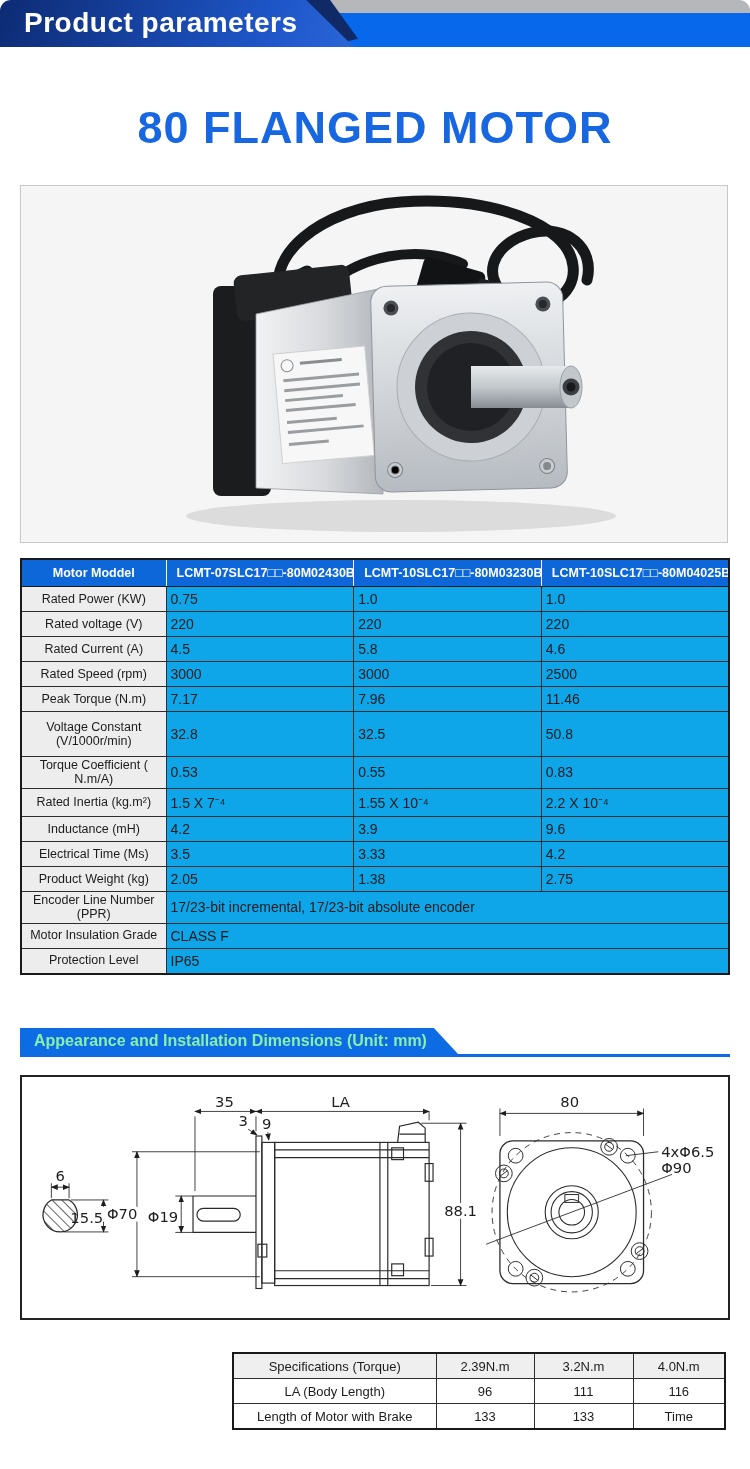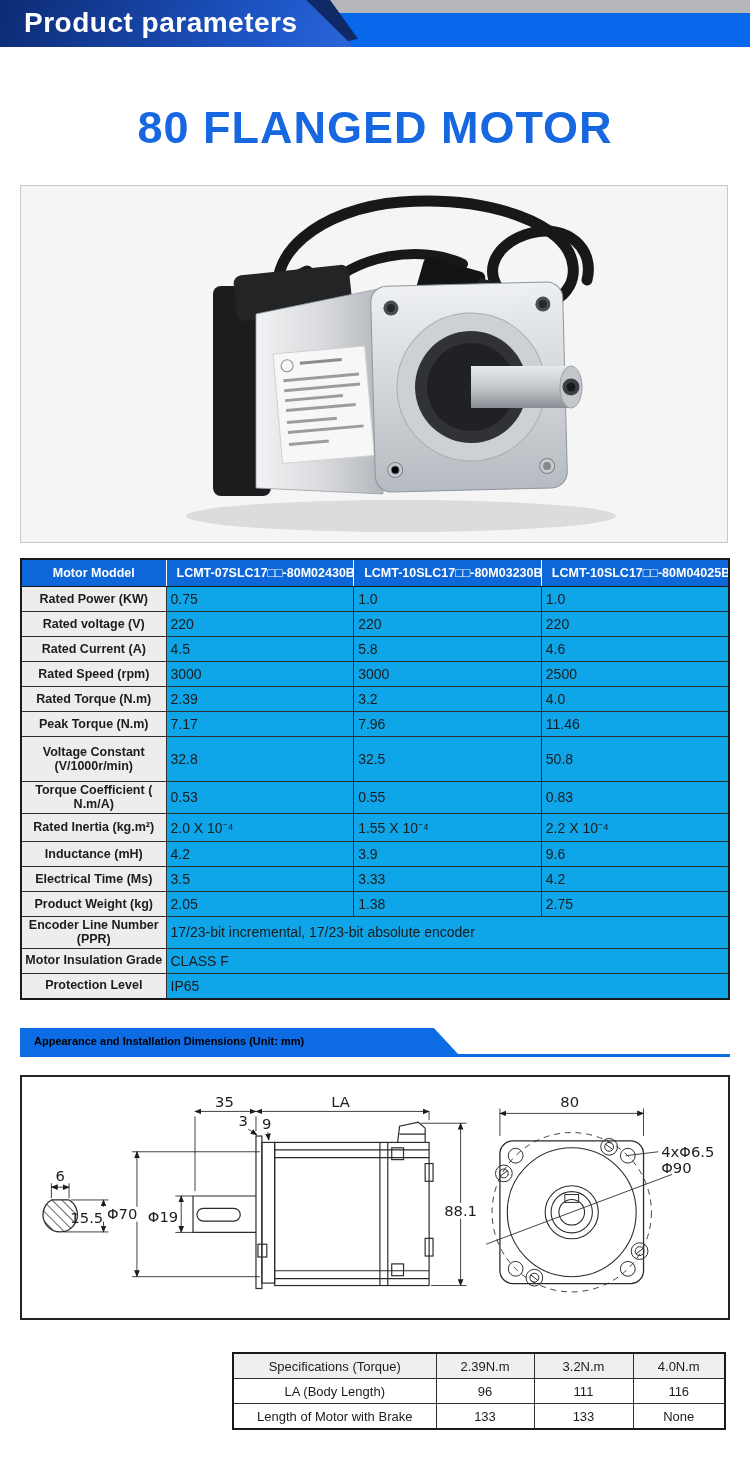--- a/index.html
+++ b/index.html
@@ -1,17 +1,17 @@
 <!DOCTYPE html>
 <html style="--c-bar: #0768ec; --c-banner1: #0d2b74; --c-banner2: #1e56c8; --c-tri: #0f2a66; --c-gray: #b5b7ba; --c-title: #1667e0; --c-thead: #0e67d8; --c-section: #0d6be4; --c-labelbg: #ededed;"><head>
 <meta charset="utf-8">
 <style>
   html,body{margin:0;padding:0;background:#fff;}
   .page{position:relative;width:750px;height:1469px;background:#fff;overflow:hidden;
-        font-family:"Liberation Sans",sans-serif;color:#1c1c1c;}
+        font-family:"Liberation Sans",sans-serif;color:#1c1c1c;border-radius:11px;}
   
   .gray-strip{position:absolute;left:298px;top:0;width:452px;height:13px;background:var(--c-gray);}
   .blue-bar{position:absolute;left:0;top:13px;width:750px;height:34px;background:var(--c-bar);}
   .dark-tri{position:absolute;left:296px;top:0;width:62px;height:42px;background:var(--c-tri);
             clip-path:polygon(2% 0,55% 0,100% 92%,78% 100%);}
   .dark-banner{position:absolute;left:0;top:0;width:354px;height:47px;
             background:linear-gradient(112deg,var(--c-banner1) 0%,var(--c-banner2) 75%,#2a66d8 100%);
             clip-path:polygon(0 0,86.5% 0,100% 100%,0 100%);}
   .banner-text{position:absolute;left:24px;top:7px;font-size:28px;font-weight:bold;color:#fff;letter-spacing:.5px;}
   
@@ -21,29 +21,29 @@
   .photo-box{position:absolute;left:20px;top:185px;width:708px;height:358px;
              border:1px solid #c8c8c8;background:#f5f5f6;box-sizing:border-box;}
   .photo-box svg{display:block;}
   
   .spec-table-wrap{position:absolute;left:20px;top:558px;width:710px;}
   table{border-collapse:collapse;table-layout:fixed;width:710px;font-family:"Liberation Sans",sans-serif;}
   table.spec{border:2px solid #191919;}
   table.spec thead th{background:var(--c-thead);color:#fff;font-size:12.5px;font-weight:bold;
       height:26px;border:1px solid #ffffff;border-top-color:#191919;border-bottom-color:#191919;
       padding:0 10px;overflow:hidden;white-space:nowrap;}
-  table.spec tbody th.lbl{background:var(--c-labelbg);font-weight:bold;font-size:12.5px;
+  table.spec tbody th.lbl{background:var(--c-labelbg);font-weight:normal;font-size:12.5px;
       border:1px solid #2e2e2e;padding:1px 3px;line-height:1.15;}
   table.spec tbody td{background:#0ea5e9;text-align:left;font-size:14px;border:1px solid #2e2e2e;padding:4px;}
   table.spec tr{height:25px;}
   table.spec tr.tall{height:45px;}
   
   .s2-banner{position:absolute;left:20px;top:1028px;width:438px;height:26px;background:var(--c-section);
              clip-path:polygon(0 0,94.5% 0,100% 100%,0 100%);}
-  .s2-text{position:absolute;left:14px;top:0;line-height:26px;font-size:11px;font-weight:bold;color:#000000;}
+  .s2-text{position:absolute;left:14px;top:0;line-height:26px;font-size:16px;font-weight:bold;color:#86efac;}
   .s2-line{position:absolute;left:20px;top:1054px;width:710px;height:3px;background:var(--c-section);}
   
   .draw-box{position:absolute;left:20px;top:1075px;width:706px;height:241px;
             border:2px solid #222;background:#fff;box-sizing:content-box;}
   
   .dim-table-wrap{position:absolute;left:232px;top:1352px;width:492px;}
   table.dim{border:2px solid #191919;width:492px;}
   table.dim td{border:1px solid #2e2e2e;background:#fff;text-align:center;font-size:13px;height:24px;padding:0 2px;}
   table.dim tr:first-child td{background:#efefef;}
 </style>
@@ -167,46 +167,40 @@
             <td>5.8</td>
             <td>4.6</td>
           </tr>
           <tr>
             <th class="lbl">Rated Speed (rpm)</th>
             <td>3000</td>
             <td>3000</td>
             <td>2500</td>
           </tr>
           <tr>
-            <th class="lbl">Rated Torque (N.m)</th>
-            <td>2.39</td>
-            <td>3.2</td>
-            <td>4.0</td>
-          </tr>
-          <tr>
             <th class="lbl">Peak Torque (N.m)</th>
             <td>7.17</td>
             <td>7.96</td>
             <td>11.46</td>
           </tr>
           <tr class="tall">
             <th class="lbl">Voltage Constant (V/1000r/min)</th>
             <td>32.8</td>
             <td>32.5</td>
             <td>50.8</td>
           </tr>
           <tr>
             <th class="lbl">Torque Coefficient ( N.m/A)</th>
             <td>0.53</td>
             <td>0.55</td>
             <td>0.83</td>
           </tr>
           <tr>
             <th class="lbl">Rated Inertia (kg.m²)</th>
-            <td>2.0 X 10⁻⁴</td>
+            <td>1.5 X 7⁻⁴</td>
             <td>1.55 X 10⁻⁴</td>
             <td>2.2 X 10⁻⁴</td>
           </tr>
           <tr>
             <th class="lbl">Inductance (mH)</th>
             <td>4.2</td>
             <td>3.9</td>
             <td>9.6</td>
           </tr>
           <tr>
@@ -367,19 +361,19 @@
           <tr>
             <td>LA (Body Length)</td>
             <td>96</td>
             <td>111</td>
             <td>116</td>
           </tr>
           <tr>
             <td>Length of Motor with Brake</td>
             <td>133</td>
             <td>133</td>
-            <td>None</td>
+            <td>Time</td>
           </tr>
         </tbody>
     </table>
   </div>
 
 </div>
 
 </body></html>

